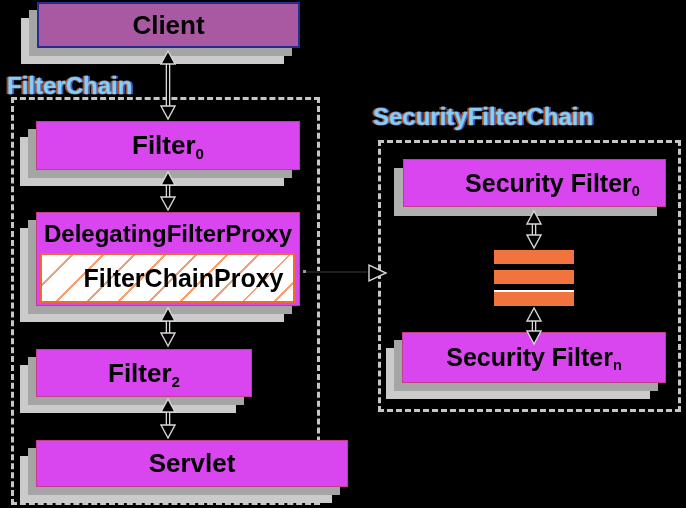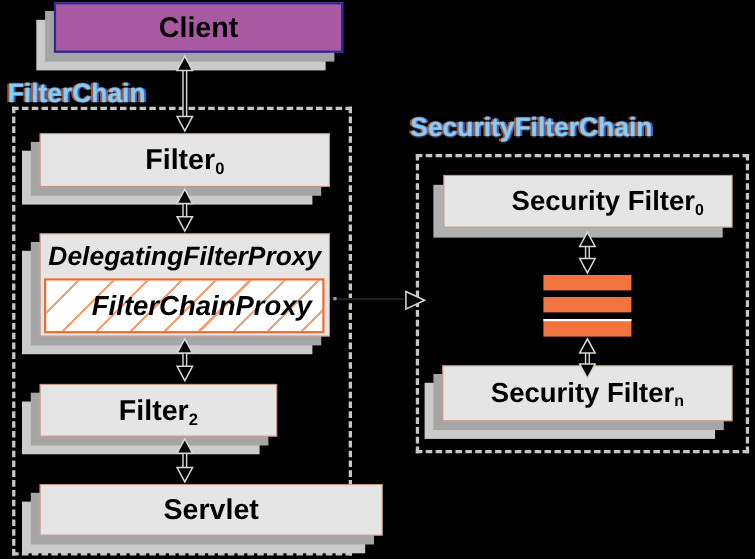--- a/index.html
+++ b/index.html
@@ -20,28 +20,28 @@
                 0 -1px 0 rgba(205,215,250,0.30), 0 1px 0 rgba(120,130,180,0.30);
     white-space:nowrap;
   }
   .title-fc{left:7px;top:72px;}
   .title-sfc{left:373px;top:103px;}
   
   .node{
     position:absolute;display:flex;align-items:center;justify-content:center;
     box-sizing:border-box;z-index:3;white-space:nowrap;
   }
-  .orange{background:#e5e5e5;border:1px solid rgba(160,55,15,0.45);
+  .orange{background:#d946ef;border:1px solid rgba(160,55,15,0.45);
           box-shadow:-8px 8px 0 #A5A5A5,-16px 16px 0 #CBCBCB;}
   .client{left:37px;top:2px;width:263px;height:46px;background:#A859A2;
           border:2px solid #262D8F;font-size:26px;
-          box-shadow:-8px 8px 0 #A5A5A5,-16px 16px 0 #CBCBCB;margin-left:12px;}
+          box-shadow:-8px 8px 0 #A5A5A5,-16px 16px 0 #CBCBCB;}
   .filter0{left:36px;top:121px;width:264px;height:49px;font-size:26px;}
   .delegating{left:36px;top:212px;width:264px;height:94px;font-size:24px;
-              flex-direction:column;justify-content:flex-start;font-style:italic;}
+              flex-direction:column;justify-content:flex-start;}
   .delegating-title{height:40px;line-height:42px;}
   .fcp{position:absolute;left:3px;right:4px;top:40px;height:50px;
        background:
          repeating-linear-gradient(135deg, rgba(244,156,110,0) 0 20px, #F4A076 20px 22px),
          #FFFFFF;
        border:2px solid #ED6A30;box-sizing:border-box;
        display:flex;align-items:center;justify-content:center;font-size:25px;padding-left:32px;}
   .filter2{left:36px;top:349px;width:216px;height:48px;font-size:26px;}
   .servlet{left:36px;top:440px;width:312px;height:47px;font-size:26px;}
   .sf0{left:403px;top:159px;width:263px;height:48px;font-size:25px;

